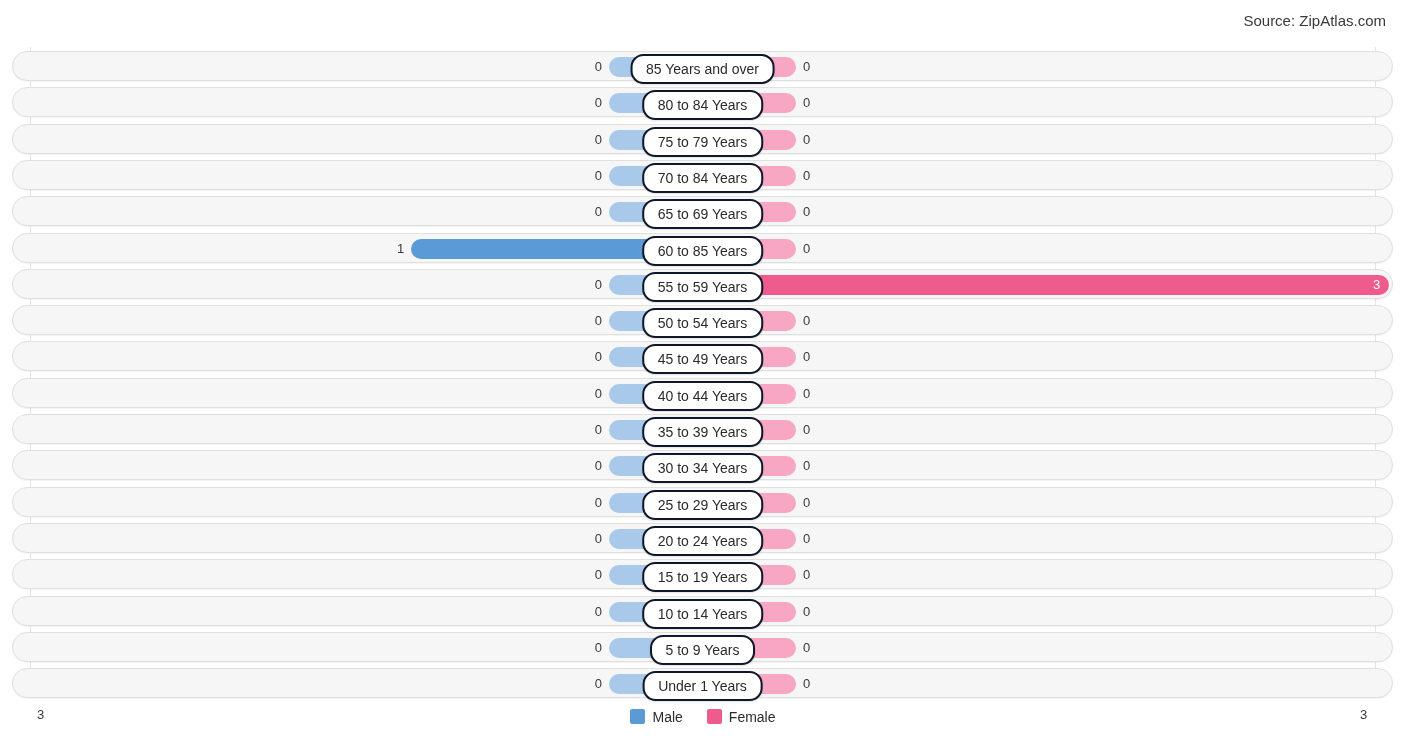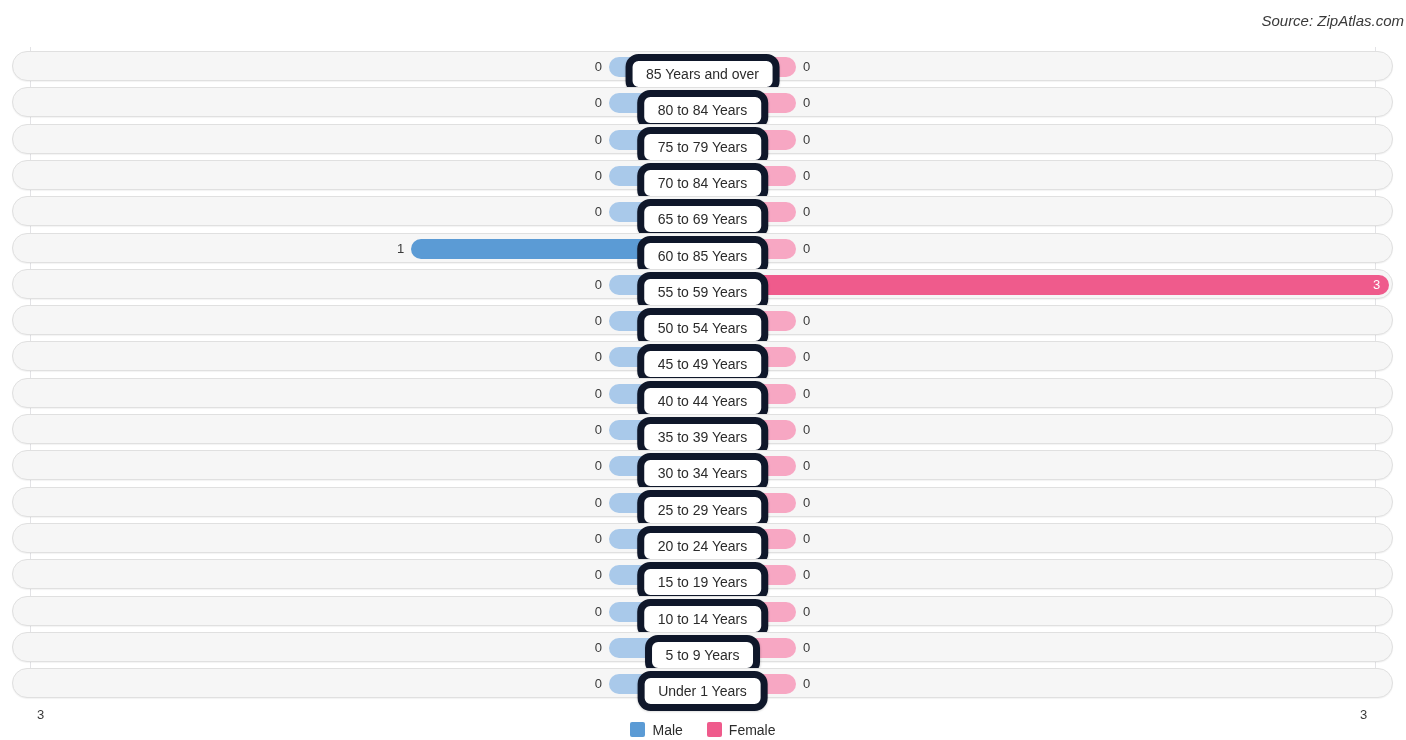--- a/index.html
+++ b/index.html
@@ -27,24 +27,23 @@
     position: absolute;
     left: 12px;
     top: 9px;
     font-size: 20px;
     letter-spacing: .2px;
     color: #2f2f2f;
     white-space: nowrap;
   }
   #source-label {
     position: absolute;
-    right: 2px;
+    right: 20px;
     top: 12px;
     font-size: 15px;
-    font-style: italic;
     color: #3a3a3a;
     white-space: nowrap;
     margin-left: 32px;
   }
 
   
   #plot {
     position: absolute;
     left: 0;
     top: 47px;
@@ -108,21 +107,21 @@
   
   .age-pill {
     position: absolute;
     top: 2px;
     left: 50%;
     transform: translateX(-50%);
     height: 26px;
     line-height: 26px;
     padding: 0 14px;
     background: #ffffff;
-    border: 7px solid #0f172a;
+    border: 2px solid #0f172a;
     border-radius: 13px;
     box-shadow: 0 1px 2px rgba(0,0,0,0.12);
     font-size: 14px;
     color: #2b2b2b;
     white-space: nowrap;
   }
 
   
   #footer {
     position: absolute;
@@ -144,21 +143,21 @@
   #legend {
     position: absolute;
     left: 0;
     top: 8px;
     width: 1406px;
     text-align: center;
     font-size: 0;
   }
   .legend-item {
     display: inline-block;
-    margin: 16px 12px;
+    margin: 3px 12px;
     font-size: 14px;
     line-height: 18px;
     white-space: nowrap;
   }
   .legend-swatch {
     display: inline-block;
     width: 15px;
     height: 15px;
     border-radius: 2px;
     vertical-align: -2px;

